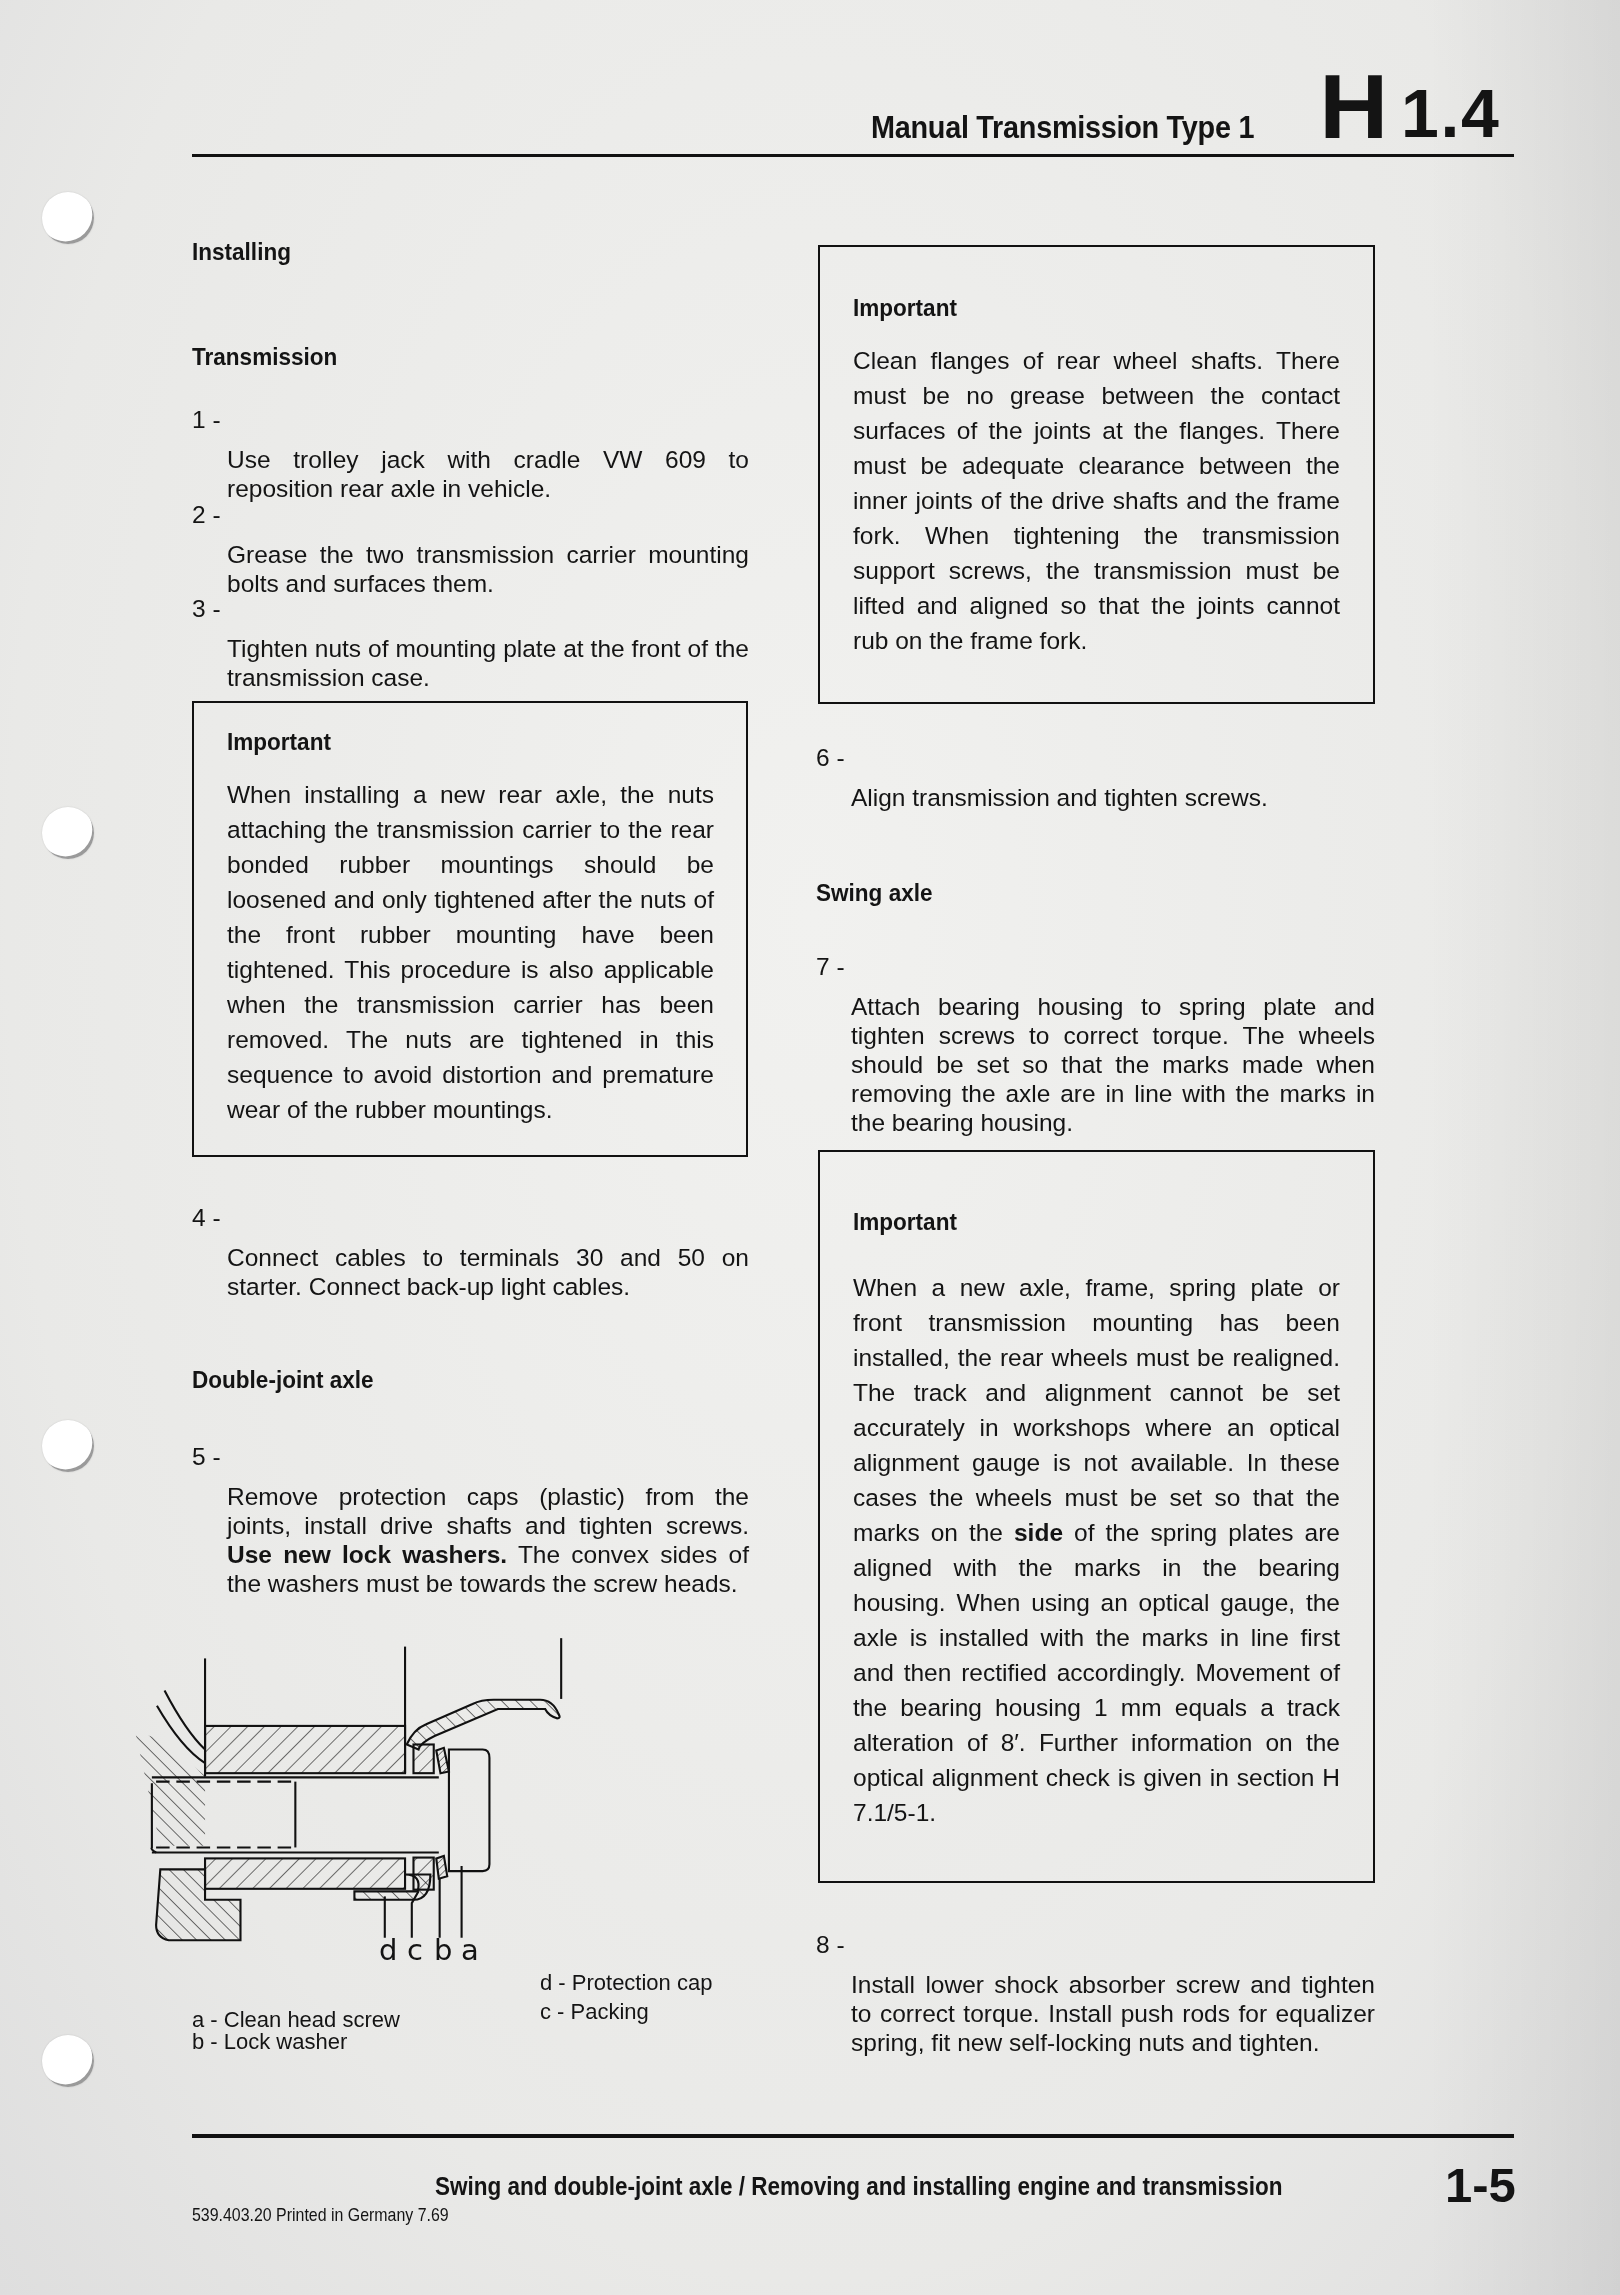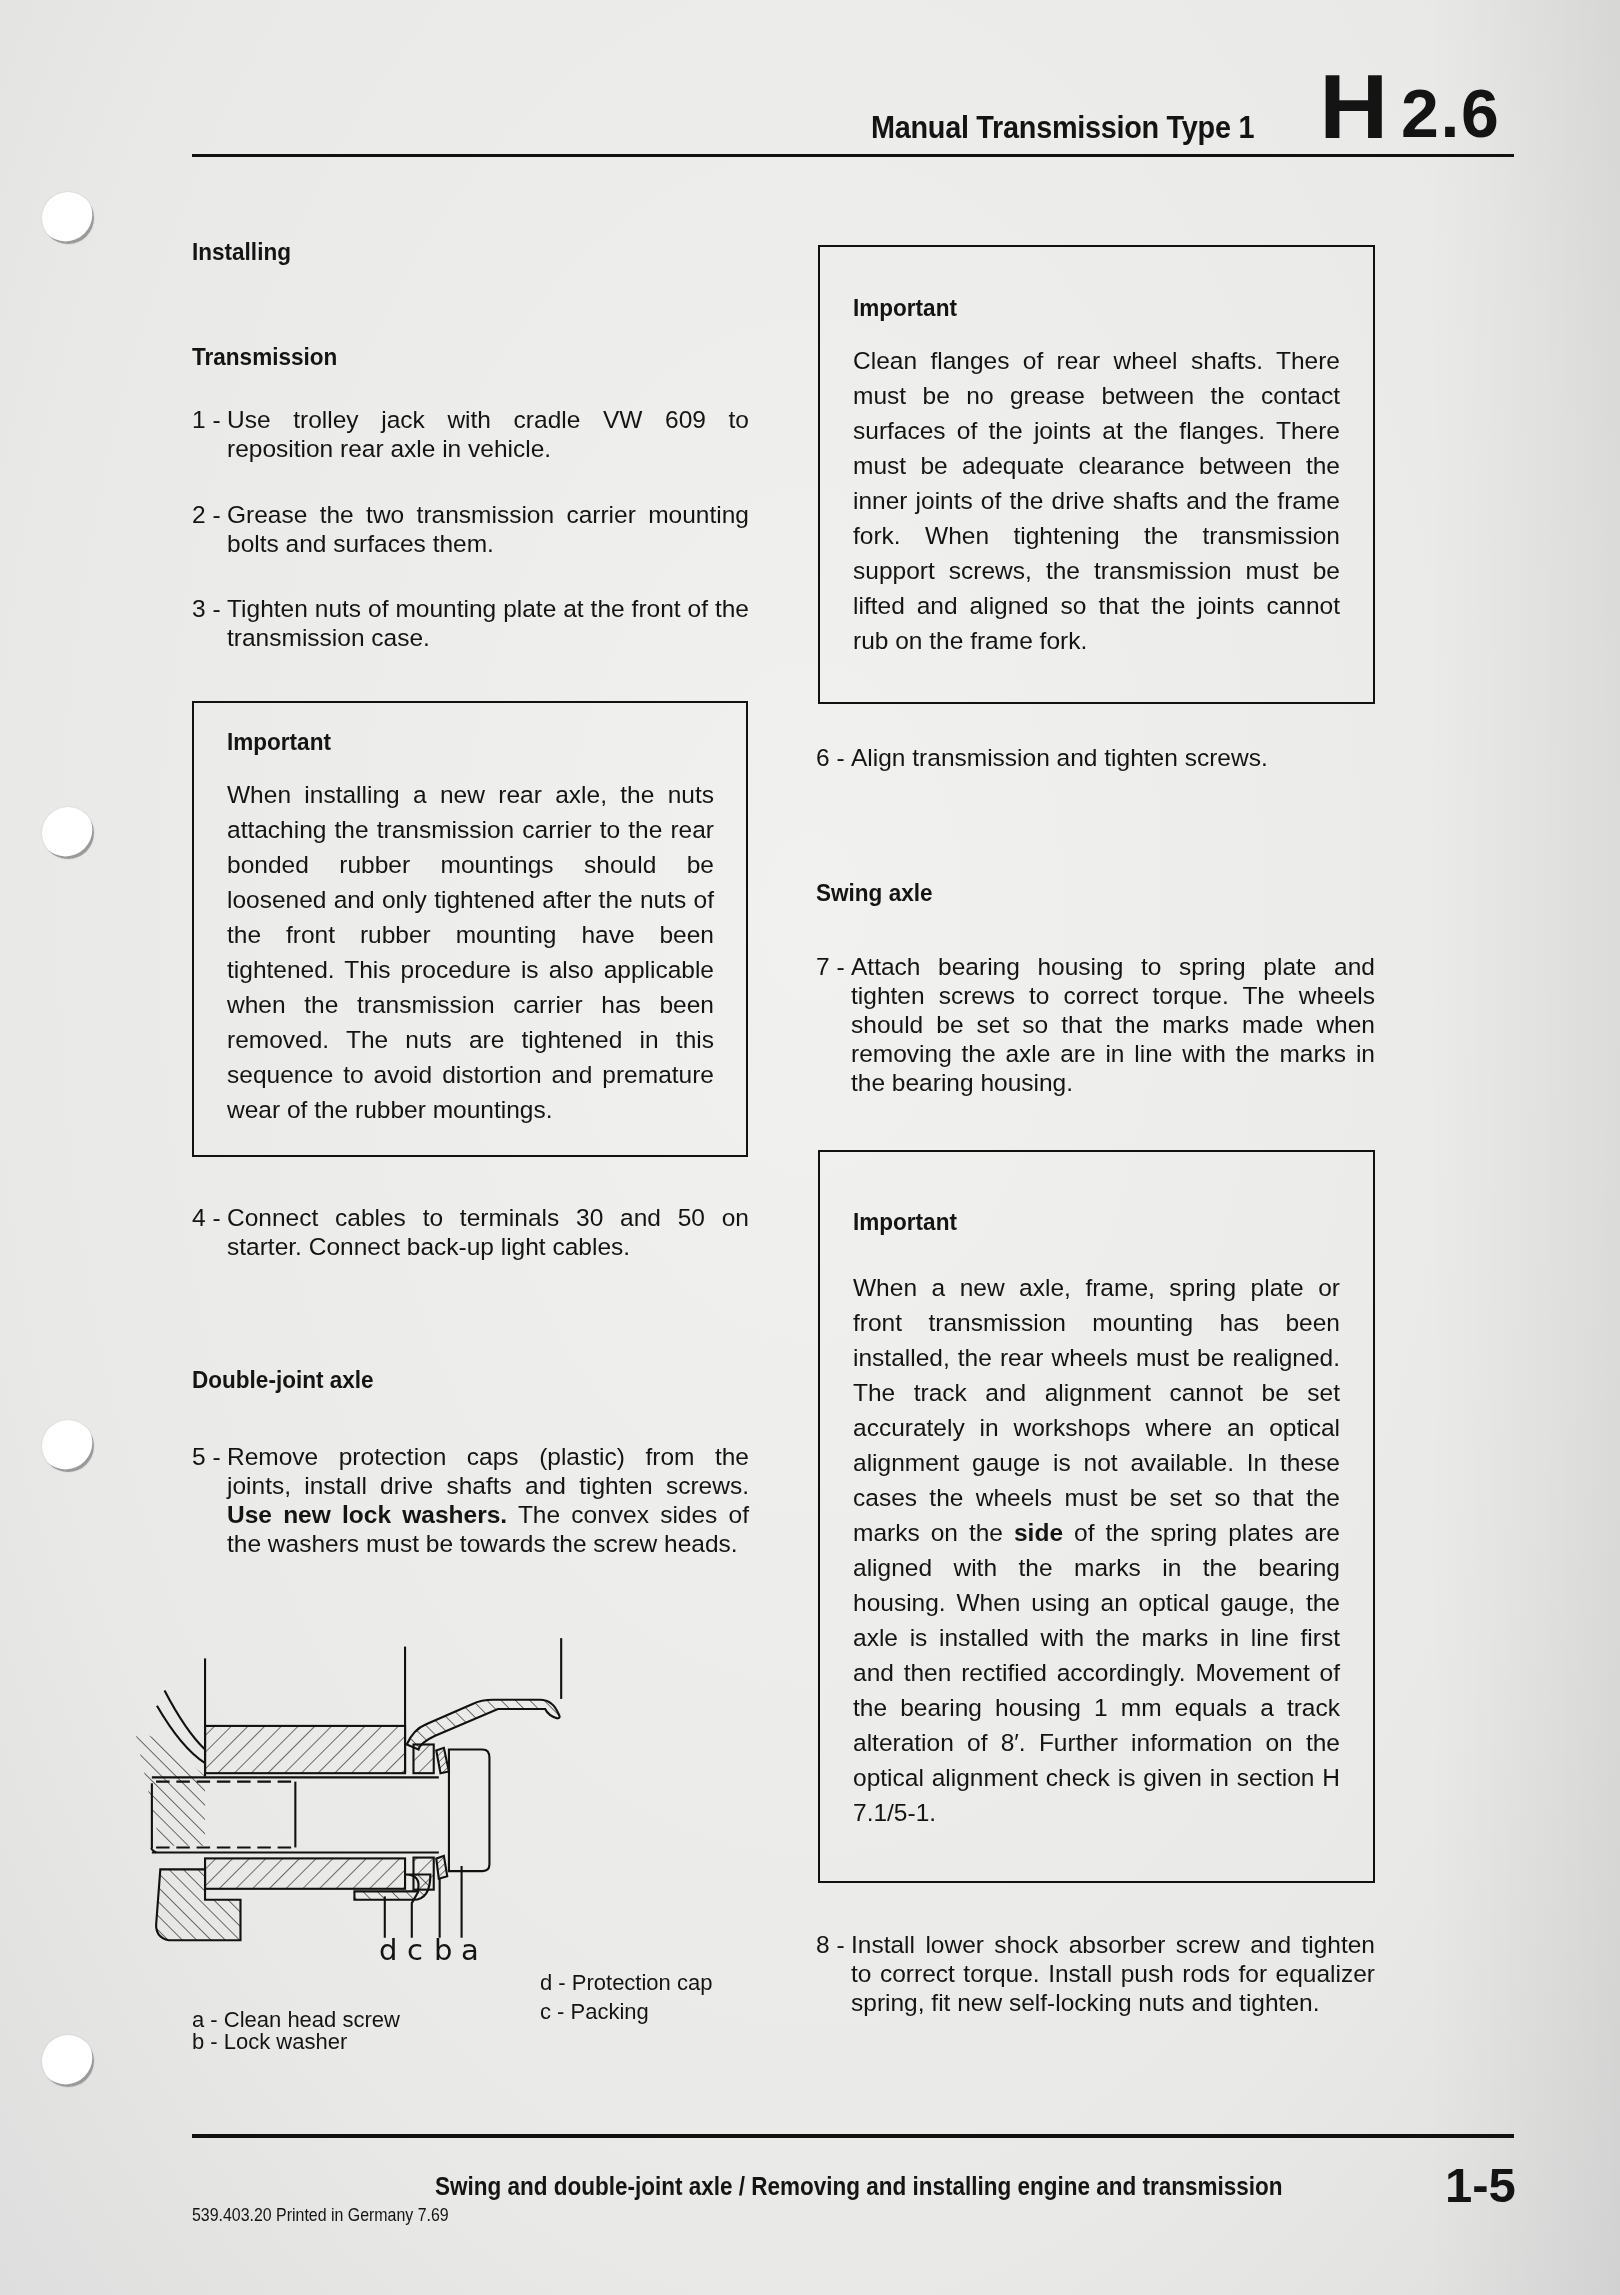--- a/index.html
+++ b/index.html
@@ -15,21 +15,21 @@
   }
   .hole{position:absolute;width:52px;height:52px;border-radius:50%;background:#ffffff;
     box-shadow: -2.5px -3.4px 0 -0.8px #9a9a9a inset, 0 0 1.7px rgba(0,0,0,0.15);}
   .hdr-title{position:absolute;left:871px;top:110px;font-size:31px;font-weight:bold;letter-spacing:-0.3px;transform:scaleX(0.93);transform-origin:left;}
   .hdr-H{position:absolute;left:1321px;top:61px;font-size:91px;font-weight:900;line-height:1;transform:scaleX(1.05);}
   .hdr-num{position:absolute;left:1401px;top:79px;font-size:68px;font-weight:900;line-height:1;letter-spacing:1.7px;}
   .rule{position:absolute;background:#111;}
   .h-sec{position:absolute;font-weight:bold;font-size:24.5px;transform:scaleX(0.92);transform-origin:left;}
   .step{position:absolute;font-size:24.5px;line-height:29px;text-align:justify;}
   .step .num{position:absolute;left:0;top:0;}
-  .step .txt{display:block;margin-left:35px;}
+  .step .txt{display:block;margin-left:35px;margin-top:40px;}
   .box{position:absolute;border:2.5px solid #111;box-sizing:border-box;}
   .box .b-title{position:absolute;font-weight:bold;font-size:24.5px;transform:scaleX(0.92);transform-origin:left;}
   .box .b-body{position:absolute;font-size:24.5px;line-height:35px;text-align:justify;}
   .legend{position:absolute;font-size:22px;line-height:23.6px;}
   .callout{position:absolute;font-size:29px;font-family:"DejaVu Sans", sans-serif;}
   .footer-title{position:absolute;left:435px;top:2172px;font-size:25px;font-weight:bold;transform:scaleX(0.9);transform-origin:left;}
   .footer-page{position:absolute;left:1445px;top:2157px;font-size:49px;font-weight:900;}
   .footer-print{position:absolute;left:192px;top:2205px;font-size:17.7px;transform:scaleX(0.9);transform-origin:left;}
   b.inline{font-weight:bold;}
 </style>
@@ -38,21 +38,21 @@
 
 <div class="page-bg"></div>
 
 <div class="hole" style="left:42px;top:192px;"></div>
 <div class="hole" style="left:42px;top:807px;"></div>
 <div class="hole" style="left:42px;top:1420px;"></div>
 <div class="hole" style="left:42px;top:2035px;"></div>
 
 <div class="hdr-title">Manual Transmission Type 1</div>
 <div class="hdr-H">H</div>
-<div class="hdr-num">2.6</div>
+<div class="hdr-num">1.4</div>
 <div class="rule" style="left:192px;top:154px;width:1322px;height:3.4px;"></div>
 
 <div class="h-sec" style="left:192px;top:238px;">Installing</div>
 <div class="h-sec" style="left:192px;top:343px;">Transmission</div>
 
 <div class="step" style="left:192px;top:405px;width:557px;">
   <span class="num">1 -</span>
   <span class="txt">Use trolley jack with cradle VW 609 to reposition rear axle in vehicle.</span>
 </div>
 <div class="step" style="left:192px;top:500px;width:557px;">

